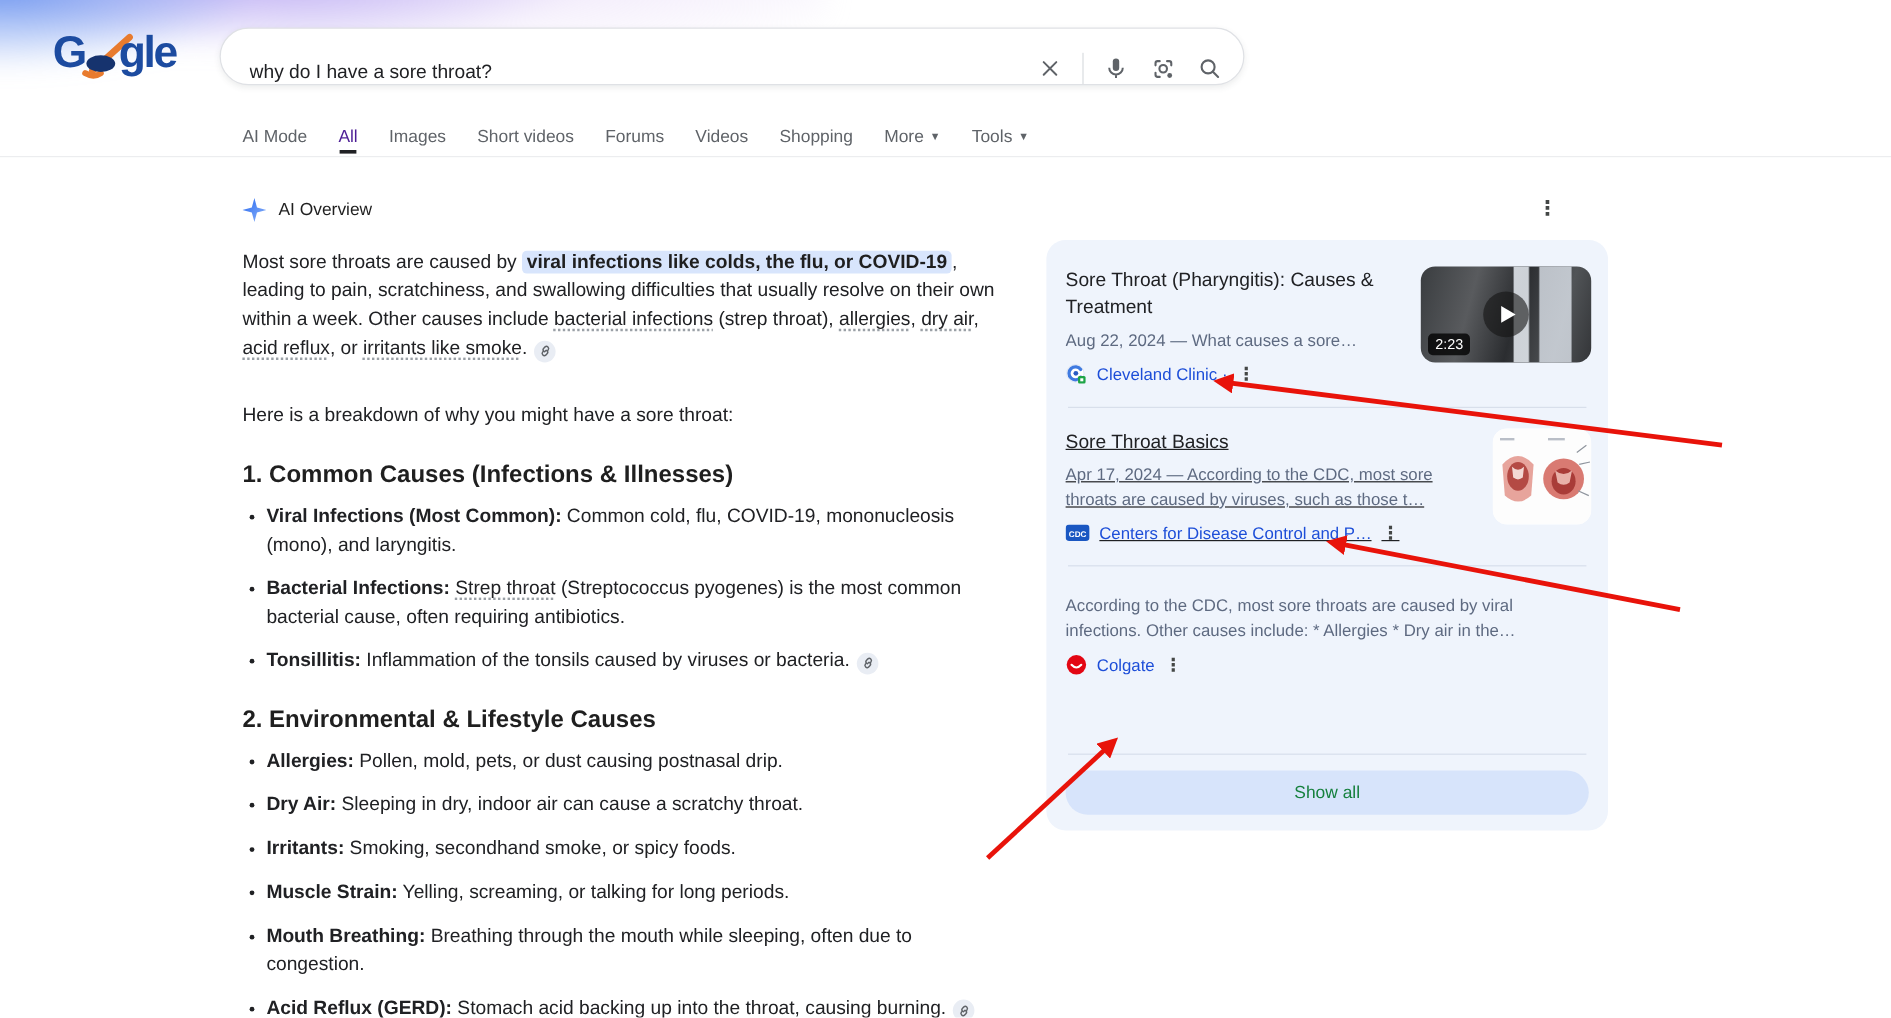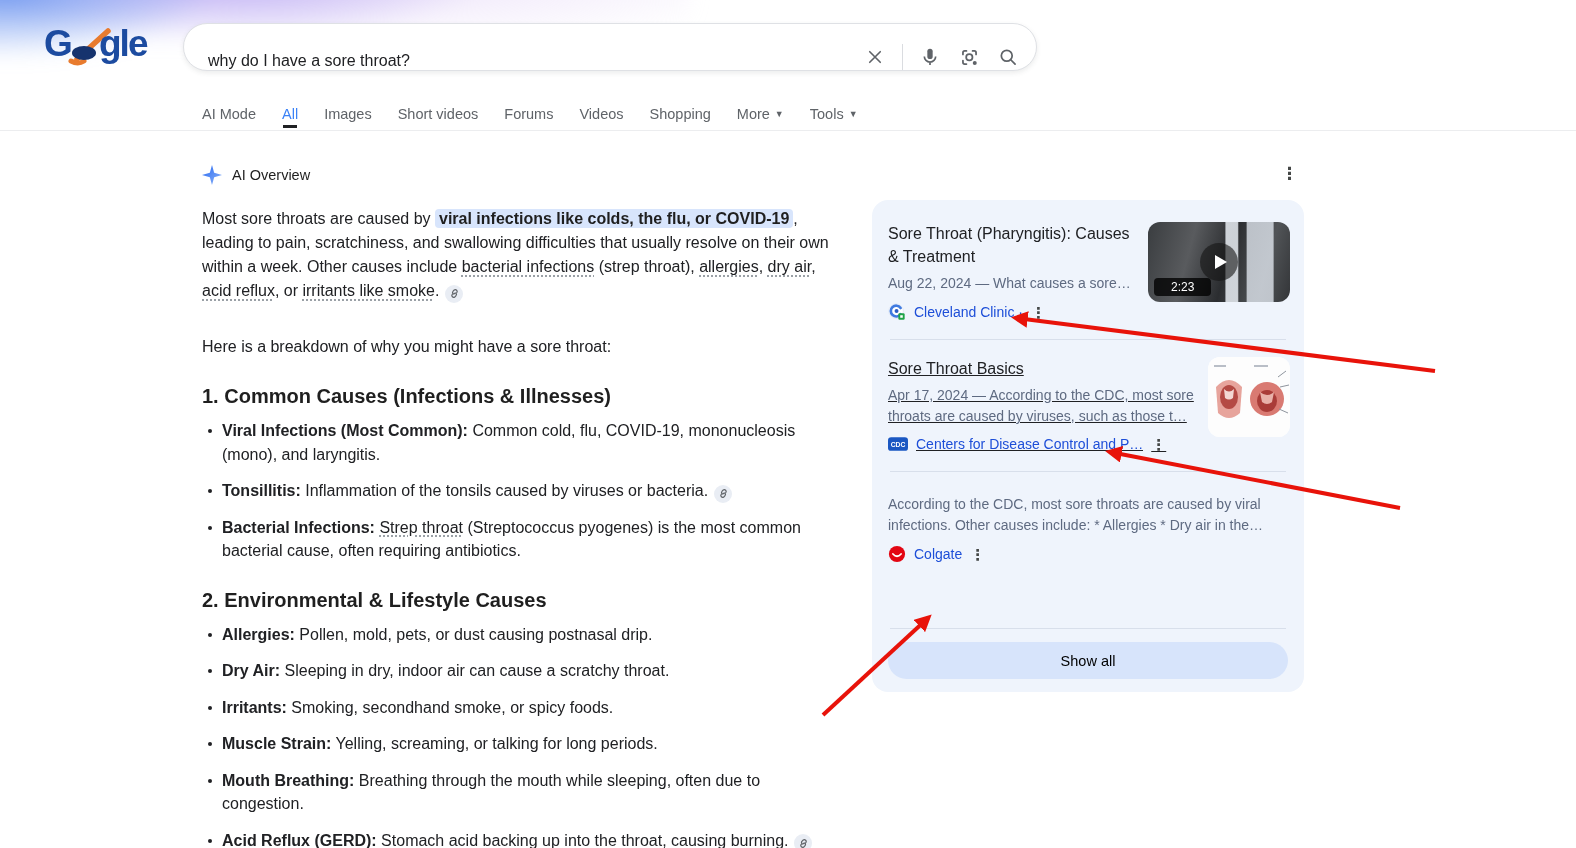--- a/index.html
+++ b/index.html
@@ -24,21 +24,21 @@
   .search-bar input { flex:1; border:none; outline:none; font-size:16px; color:#202124;
     font-family:inherit; background:transparent; }
   .sb-icons { display:flex; align-items:center; gap:15px; }
   .sb-icons .ic { width:24px; height:24px; display:flex; align-items:center; justify-content:center; cursor:pointer; }
   .sb-div { width:1px; height:26px; background:#dadce0; }
 
   
   .tabs { position:absolute; left:202px; top:100px; height:27px; display:flex; gap:26px;
     align-items:center; font-size:14.5px; color:#5f6368; z-index:2; }
   .tab { position:relative; cursor:pointer; white-space:nowrap; display:flex; align-items:center; gap:5px; }
-  .tab.active { color:#3b82f6;text-align:right; }
+  .tab.active { color:#4c1d95;text-align:right; }
   .tab.active::after { content:""; position:absolute; left:1px; right:1px; bottom:-6px; height:3px; background:#202124; }
   .caret { font-size:9px; color:#5f6368; }
 
   .page-divider { position:absolute; left:0; top:130px; width:1576px; height:1px; background:#ecedef; z-index:1; }
 
   .kebab { color:#444746; font-size:15px; font-weight:700; letter-spacing:0; line-height:1;
     cursor:pointer; user-select:none; }
   .kebab-top { position:absolute; left:1281px; top:165px; font-size:17px; z-index:3; }
 
   
@@ -52,43 +52,43 @@
     align-items:center; justify-content:center; margin-left:6px; vertical-align:-3px; cursor:pointer; }
   .lead { margin-top:32px; font-size:16px; line-height:24px; }
   h3.sec { margin-top:25px; font-size:20px; line-height:24px; font-weight:700; color:#1f1f1f; }
   ul.blist { list-style:none; margin-top:11px; }
   ul.blist li { position:relative; padding-left:20px; margin-bottom:13px; font-size:16px; line-height:23.5px; }
   ul.blist li::before { content:""; position:absolute; left:6px; top:10px; width:4px; height:4px;
     border-radius:50%; background:#202124; }
   .term { font-weight:700; }
 
   
-  .panel { position:absolute; left:872px; top:200px; width:432px; height:492px; z-index:2;
+  .panel { position:absolute; left:872px; top:200px; width:468px; height:492px; z-index:2;
     background:#eff4fc; border-radius:16px; }
   .card { display:flex; gap:12px; padding:22px 14px 0 16px; cursor:pointer; }
   .card.c1 { height:139px; } .card.c2 { height:131px; padding-top:17px;text-decoration:underline; } .card.c3 { height:156px; padding-top:17px; }
   .ct { flex:1; min-width:0; }
   .ct .title { font-size:16px; line-height:23px; color:#202124; }
   .ct .snippet { margin-top:5px; font-size:14px; line-height:21px; color:#5e6a81; }
   .c1 .snippet { white-space:nowrap; overflow:hidden; }
   .srcrow { margin-top:9px; display:flex; align-items:center; gap:8px; }
   .srcrow .sname { font-size:14px; color:#1d4ed8; white-space:nowrap; overflow:hidden; }
   .thumb1 { width:142px; height:80px; border-radius:12px; flex:none; position:relative; overflow:hidden;
     background:linear-gradient(105deg,#3a3d40 0%,#595b5e 30%,#2b2d30 55%,#515457 80%,#333538 100%); }
   .thumb1::before { content:""; position:absolute; inset:0;
     background:linear-gradient(90deg,transparent 54%,rgba(233,238,244,.85) 55%,rgba(233,238,244,.85) 63%,transparent 64%,transparent 69%,rgba(222,228,236,.8) 70%,rgba(222,228,236,.8) 88%,transparent 89%); }
   .play { position:absolute; left:50%; top:50%; transform:translate(-50%,-50%); width:38px; height:38px;
     border-radius:50%; background:rgba(20,20,20,.6); display:flex; align-items:center; justify-content:center; }
   .play::after { content:""; border-style:solid; border-width:7px 0 7px 12px;
     border-color:transparent transparent transparent #fff; margin-left:3px; }
   .dur { position:absolute; left:6px; bottom:6px; background:rgba(0,0,0,.78); color:#fff; font-size:12px;
-    padding:2px 17px; border-radius:4px; }
+    padding:2px 6px; border-radius:4px; }
   .thumb2 { width:82px; height:80px; border-radius:12px; flex:none; overflow:hidden; background:#fff; }
   .pdiv { height:1px; background:#d8dfeb; margin:0 18px; }
-  .showall { margin:13px 16px 0; height:37px; border-radius:20px; background:#d7e4fb; color:#000000;
+  .showall { margin:13px 16px 0; height:37px; border-radius:20px; background:#d7e4fb; color:#15803d;
     font-size:14.5px; display:flex; align-items:center; justify-content:center; cursor:pointer; }
 
   .arrows { position:absolute; inset:0; width:1576px; height:848px; z-index:40; pointer-events:none; }
 </style>
 </head>
 <body>
 
 <div class="stage">
 
   <div class="bg-blob"></div>
@@ -188,26 +188,26 @@
           <svg width="11" height="11" viewBox="0 0 24 24">
             <path fill="none" stroke="#5f6368" stroke-width="2.6" stroke-linecap="round" d="M10.5 13.5 L13.5 10.5 M9 12.5a4 4 0 0 1 0-5.6l2.4-2.4a4 4 0 0 1 5.6 5.6l-1.6 1.6 M15 11.5a4 4 0 0 1 0 5.6l-2.4 2.4a4 4 0 0 1-5.6-5.6l1.6-1.6"></path>
           </svg>
         </span></p>
 
     <p class="lead">Here is a breakdown of why you might have a sore throat:</p>
 
     <h3 class="sec">1. Common Causes (Infections &amp; Illnesses)</h3>
     <ul class="blist">
       <li><span class="term">Viral Infections (Most Common):</span><span> Common cold, flu, COVID-19, mononucleosis (mono), and laryngitis.</span></li>
+      <li><span class="term">Bacterial Infections:</span><span> </span><span class="dlink">Strep throat</span><span> (Streptococcus pyogenes) is the most common bacterial cause, often requiring antibiotics.</span></li>
       <li><span class="term">Tonsillitis:</span><span> Inflammation of the tonsils caused by viruses or bacteria.</span><span class="chip">
             <svg width="11" height="11" viewBox="0 0 24 24">
               <path fill="none" stroke="#5f6368" stroke-width="2.6" stroke-linecap="round" d="M10.5 13.5 L13.5 10.5 M9 12.5a4 4 0 0 1 0-5.6l2.4-2.4a4 4 0 0 1 5.6 5.6l-1.6 1.6 M15 11.5a4 4 0 0 1 0 5.6l-2.4 2.4a4 4 0 0 1-5.6-5.6l1.6-1.6"></path>
             </svg>
           </span></li>
-      <li><span class="term">Bacterial Infections:</span><span> </span><span class="dlink">Strep throat</span><span> (Streptococcus pyogenes) is the most common bacterial cause, often requiring antibiotics.</span></li>
     </ul>
 
     <h3 class="sec">2. Environmental &amp; Lifestyle Causes</h3>
     <ul class="blist">
       <li><span class="term">Allergies:</span><span> Pollen, mold, pets, or dust causing postnasal drip.</span></li>
       <li><span class="term">Dry Air:</span><span> Sleeping in dry, indoor air can cause a scratchy throat.</span></li>
       <li><span class="term">Irritants:</span><span> Smoking, secondhand smoke, or spicy foods.</span></li>
       <li><span class="term">Muscle Strain:</span><span> Yelling, screaming, or talking for long periods.</span></li>
       <li><span class="term">Mouth Breathing:</span><span> Breathing through the mouth while sleeping, often due to congestion.</span></li>
       <li><span class="term">Acid Reflux (GERD):</span><span> Stomach acid backing up into the throat, causing burning.</span><span class="chip">

